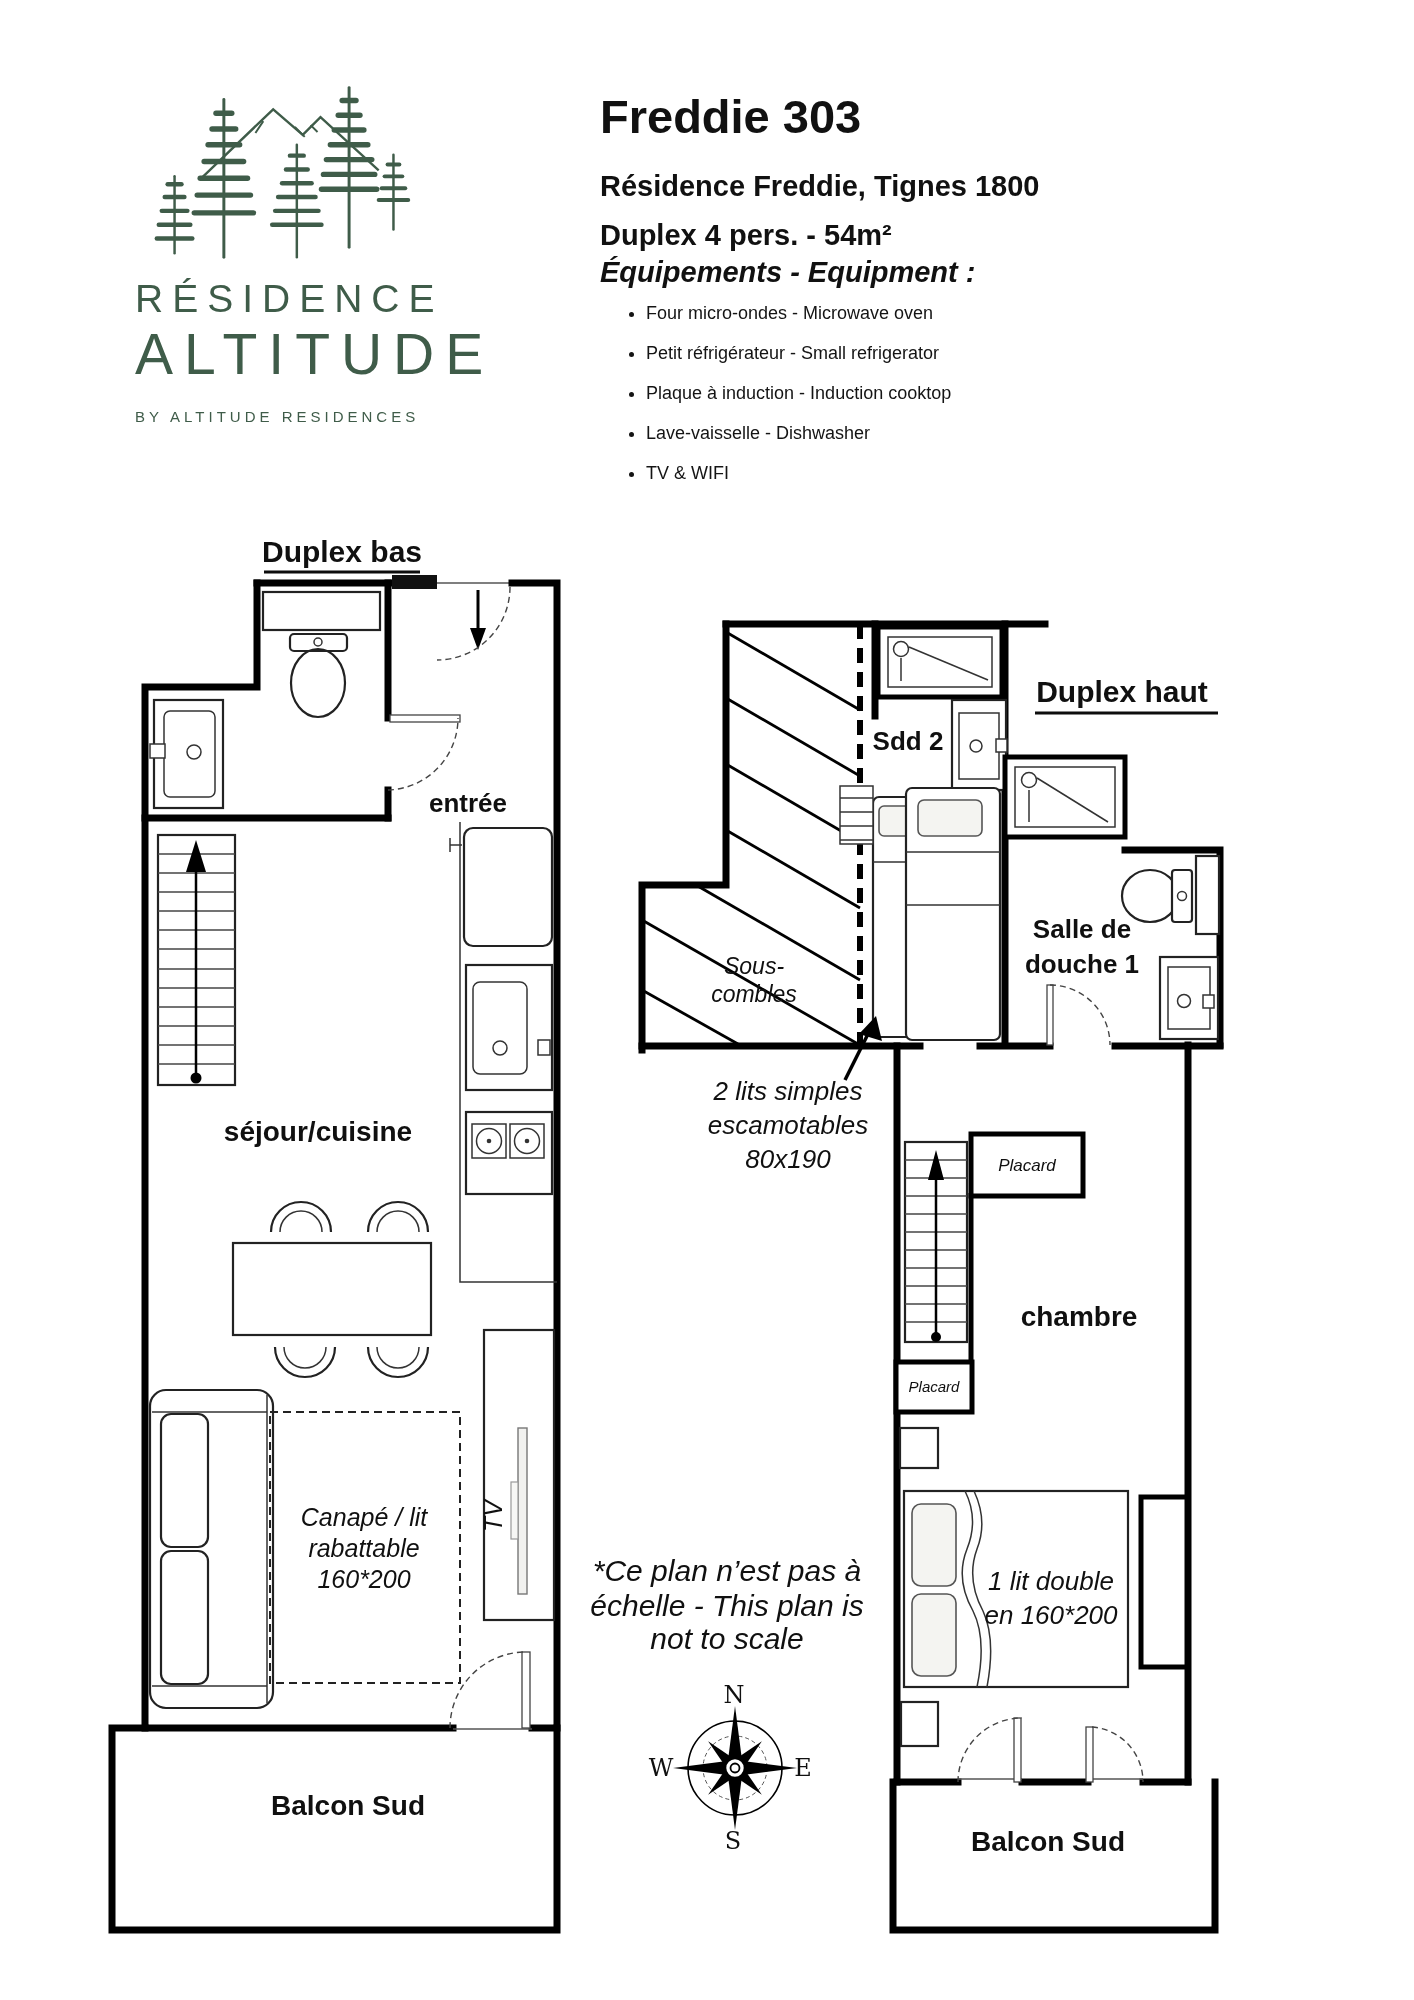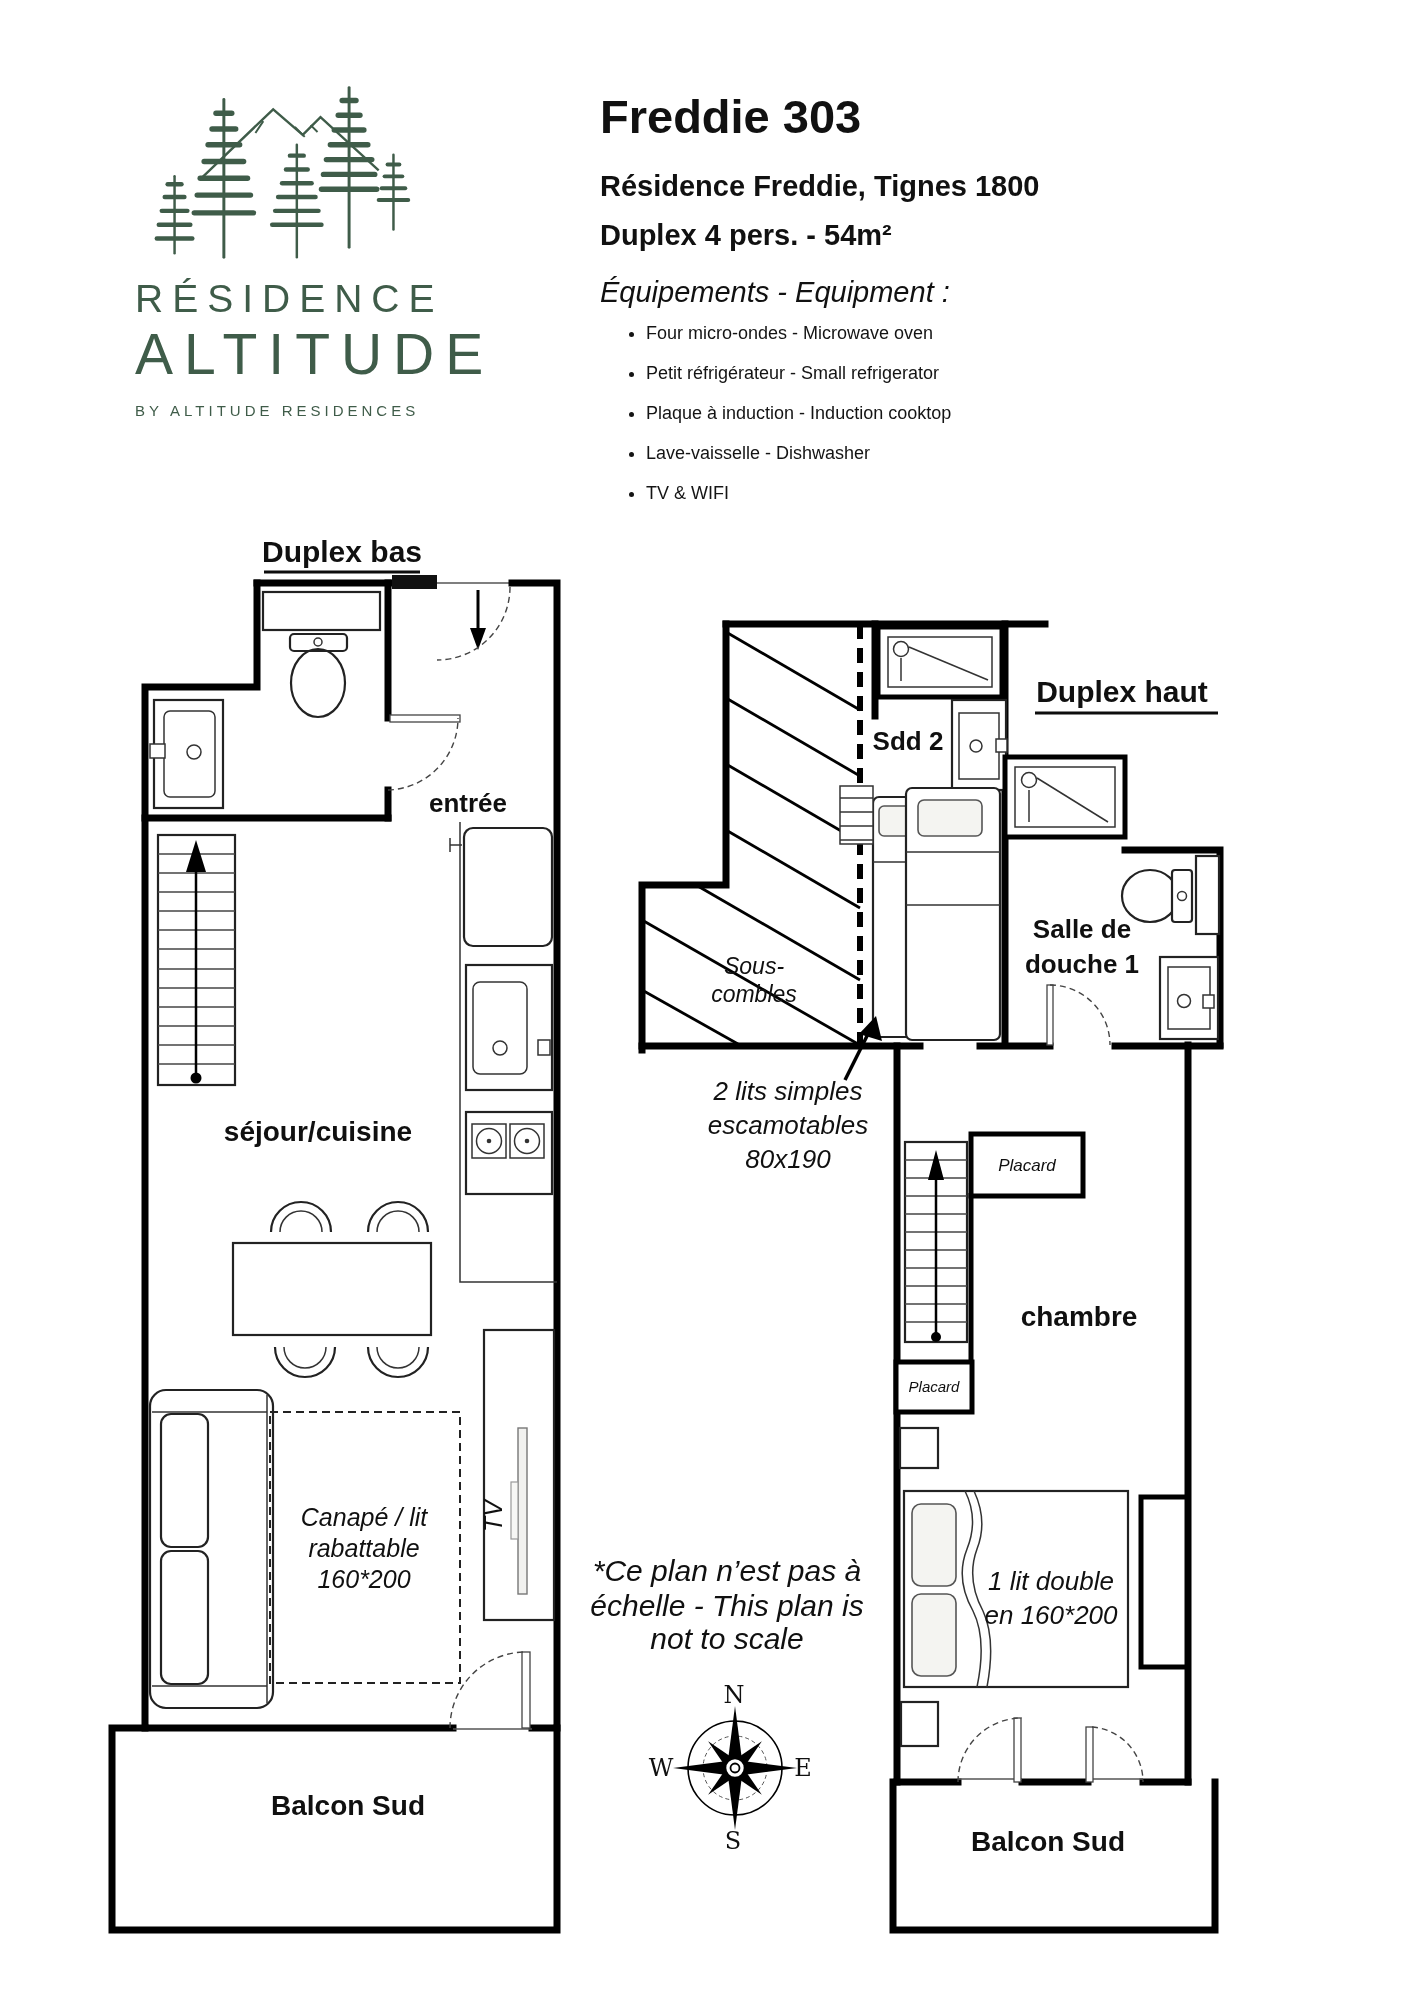--- a/index.html
+++ b/index.html
@@ -3,26 +3,26 @@
 <meta charset="utf-8">
 <style>
   html,body{margin:0;padding:0;background:#fff;}
   .page{position:relative;width:1414px;height:2000px;background:#fff;overflow:hidden;
         font-family:"Liberation Sans",sans-serif;color:#111;}
   
   .logo{position:absolute;left:135px;top:60px;width:300px;text-align:left;color:#3f5c49;}
   .logo svg{display:block;margin:0 auto 4px auto;}
   .logo-name1{font-size:39px;font-weight:300;letter-spacing:9px;line-height:46px;}
   .logo-name2{font-size:57px;font-weight:300;letter-spacing:11px;line-height:64px;}
-  .logo-sub{font-size:15px;font-weight:400;letter-spacing:4px;line-height:26px;margin-top:12px;}
+  .logo-sub{font-size:15px;font-weight:400;letter-spacing:4px;line-height:26px;margin-top:18px;}
   
   .title-block{position:absolute;left:600px;top:92px;width:680px;}
   .main-title{font-size:47px;font-weight:800;line-height:50px;margin:0 0 24px 0;letter-spacing:0;}
   .subtitle{font-size:29px;font-weight:700;line-height:41px;margin-top:8px;}
-  .equip-head{font-size:29px;font-weight:400;font-style:italic;margin-top:20px;margin-bottom:4px;}
+  .equip-head{font-size:29px;font-weight:700;font-style:italic;margin-bottom:4px;}
   .equip-list{margin:0;padding-left:46px;}
   .equip-list li{font-size:18px;line-height:40px;color:#141414;}
   
   svg text{font-family:"Liberation Sans",sans-serif;fill:#101010;}
   .wall{stroke:#000;stroke-width:7;fill:none;stroke-linecap:square;}
   .wall5{stroke:#000;stroke-width:5;fill:#fff;}
   .wall-dash{stroke:#000;stroke-width:6;fill:none;stroke-dasharray:15 9;}
   .sill{stroke:#555;stroke-width:1.4;fill:none;}
   .furn{stroke:#222;stroke-width:2.2;fill:#fff;}
   .furn-nf{stroke:#222;stroke-width:2.2;fill:none;}

